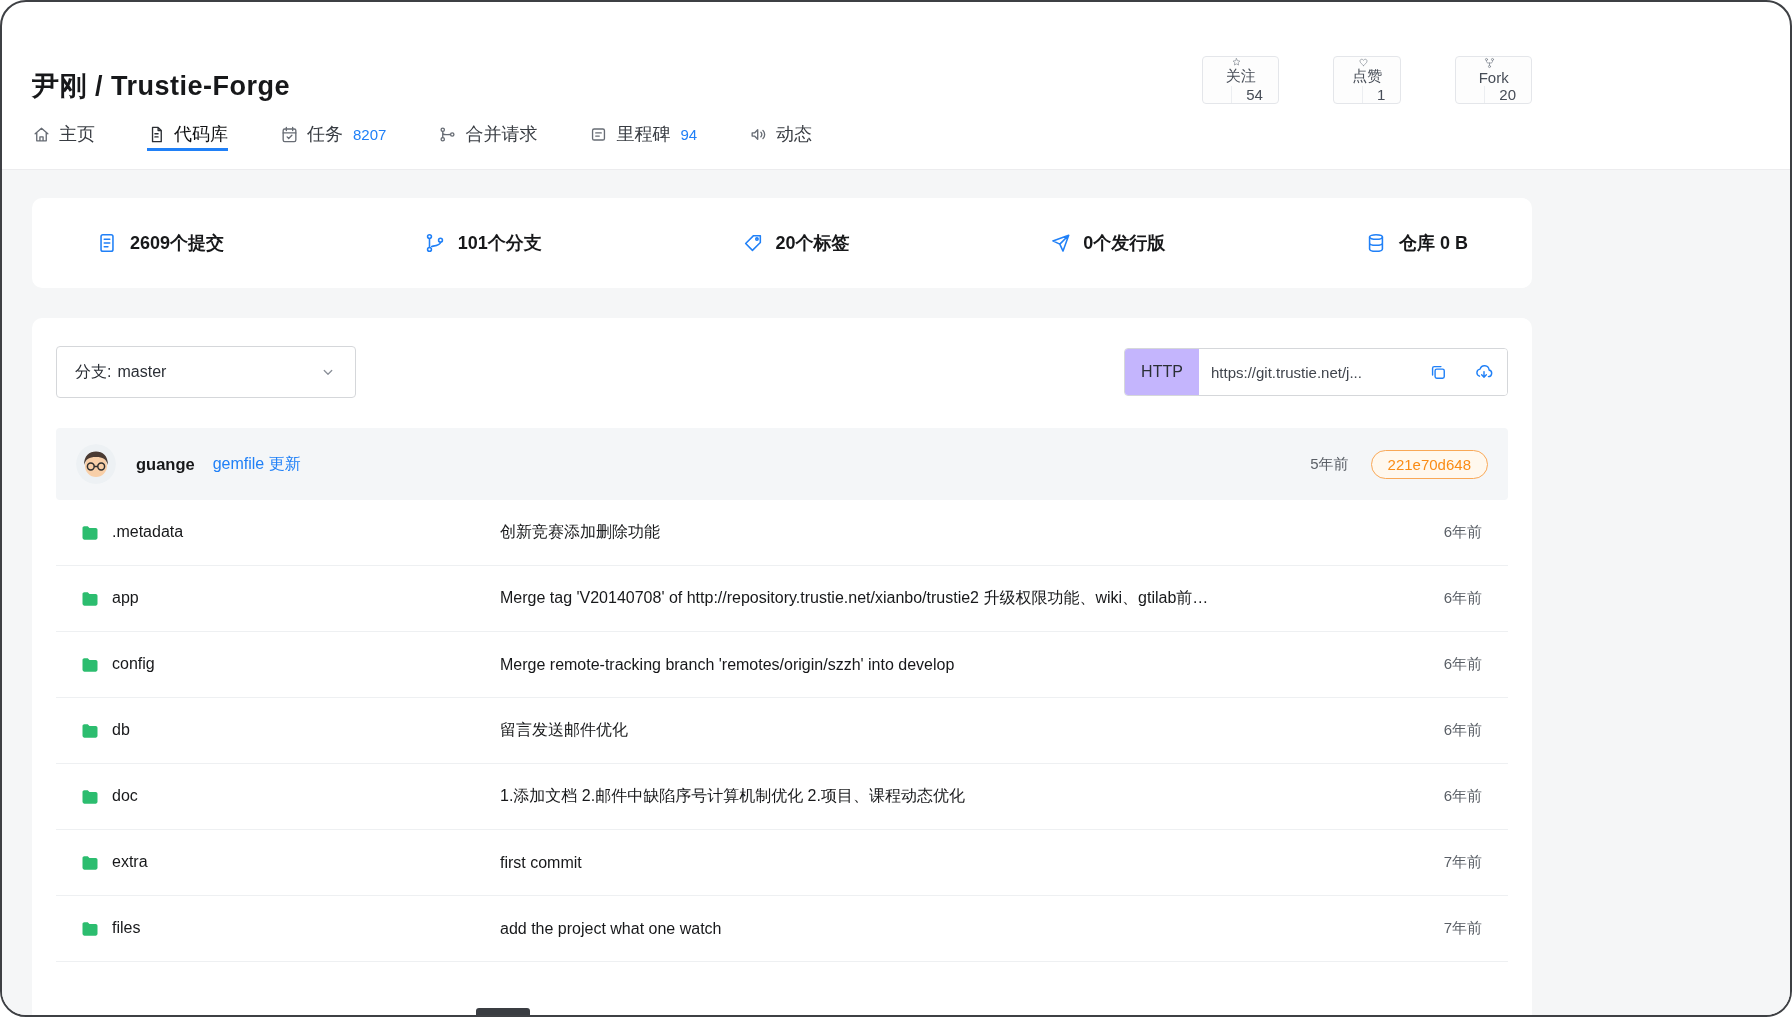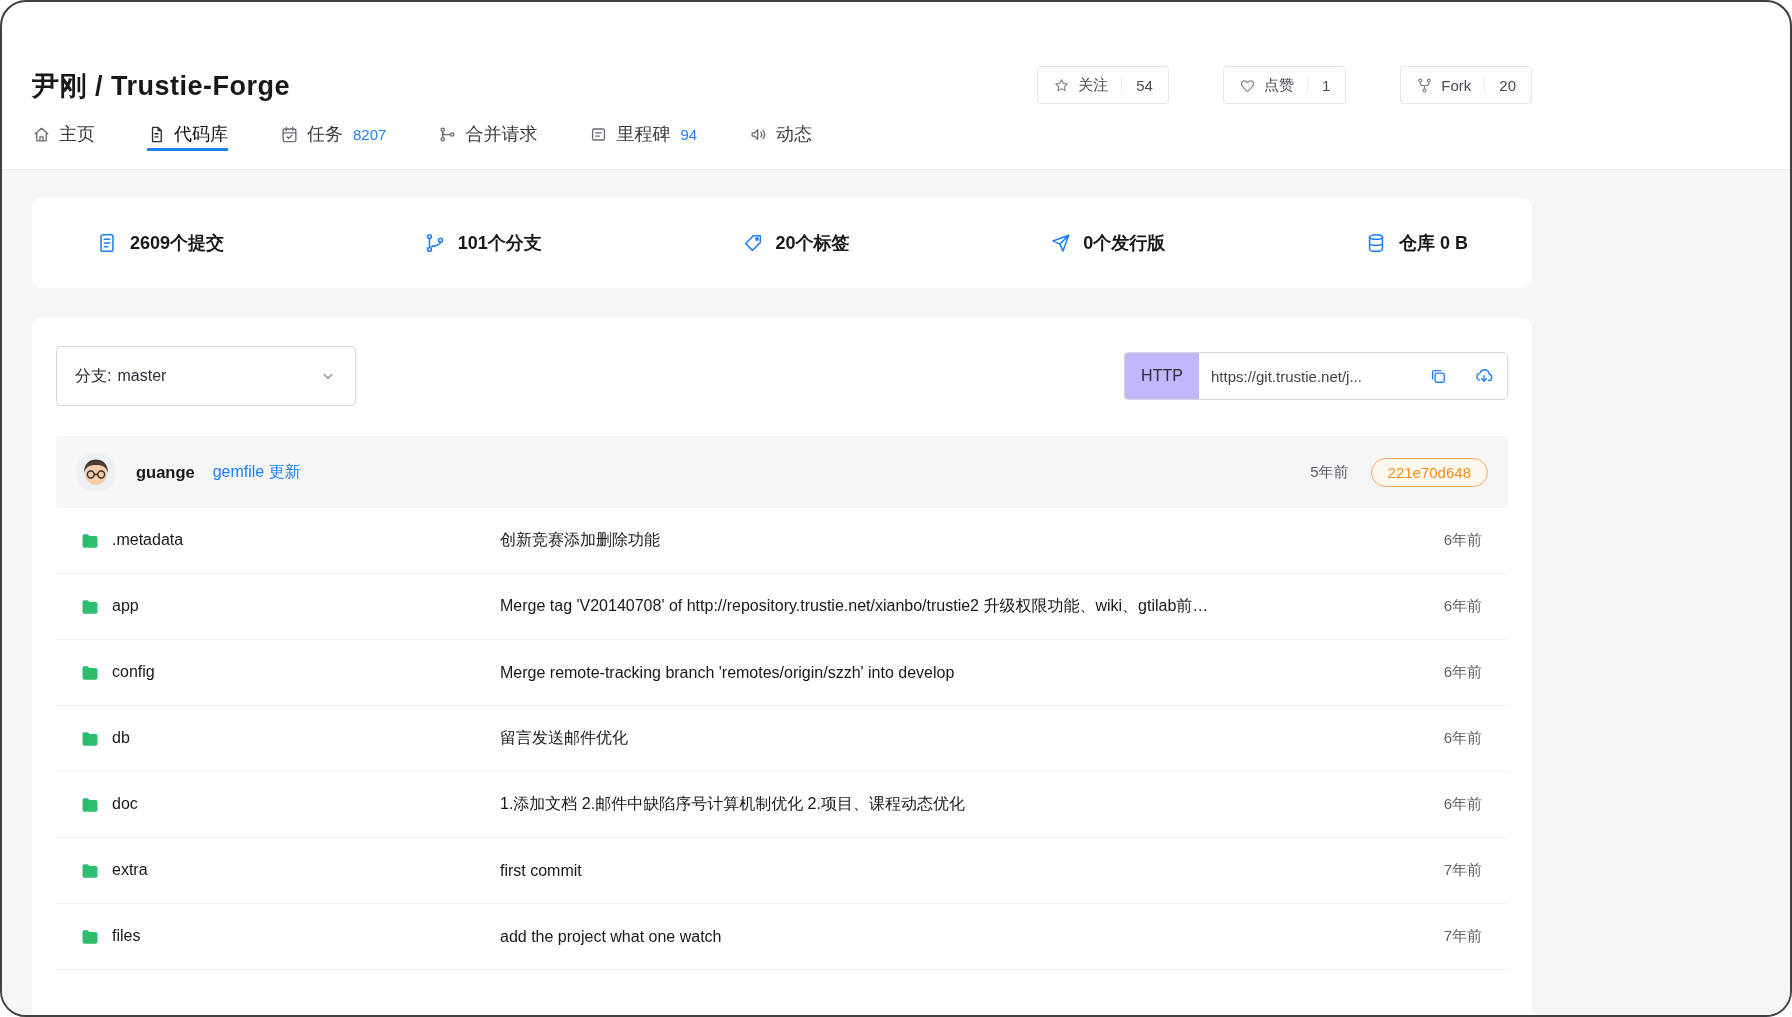--- a/index.html
+++ b/index.html
@@ -14,23 +14,23 @@
   .icon { fill:none; stroke:currentColor; stroke-width:1.7; stroke-linecap:round; stroke-linejoin:round; }
   .icon.md { width:20px; height:20px; }
   .icon.lg { width:22px; height:22px; }
   .icon.folder { fill:var(--green,#2cbd6f); stroke:none; width:20px; height:20px; }
 
   
   .header-inner { height:102px; display:flex; align-items:flex-end; justify-content:space-between; }
   .page-title { font-size:27px; font-weight:600; color:#17181a; letter-spacing:.5px; }
   .hdr-actions { display:flex; gap:54px; }
   .hbtn {
-    display:flex; align-items:center; height:38px; padding:0 15px;
+    display:flex; align-items:center; height:48px; padding:0 15px;
     background:#fdfdfd; border:1px solid #e4e6ea; border-radius:4px;
-    font-size:15px; color:#474d57; cursor:pointer; font-family:inherit;
+    font-size:15px; color:#474d57; cursor:pointer; font-family:inherit;flex-direction:column;
   }
   .hbtn .icon { width:17px; height:17px; color:#878d96; margin-right:8px; }
   .hbtn-count { margin-left:13px; padding-left:14px; border-left:1px solid #eceef1; color:#474d57; }
 
   
   .tabs-row { border-bottom:1px solid #ececee; }
   .tabs { display:flex; gap:52px; height:65px; align-items:center; }
   .tab {
     display:flex; align-items:center; gap:8px; font-size:18px; color:#383c42;
     border-bottom:3px solid transparent; cursor:pointer; padding-bottom:2px;
@@ -49,21 +49,21 @@
     align-items:center; justify-content:space-between; padding:0 64px; margin-bottom:30px;
   }
   .stat { display:flex; align-items:center; gap:12px; cursor:pointer; }
   .stat .icon { color:var(--accent,#2080f7); }
   .stat-label { font-size:18px; font-weight:600; color:#17181a; }
 
   
   .main-card { background:#fff; border-radius:10px; height:720px; overflow:hidden; }
   .repo-toolbar { display:flex; justify-content:space-between; align-items:center; padding:28px 24px 0 24px; }
   .branch-select {
-    width:300px; height:60px; border:1px solid #d5d7da; border-radius:4px;
+    width:300px; height:52px; border:1px solid #d5d7da; border-radius:4px;
     display:flex; align-items:center; padding:0 18px; cursor:pointer; background:#fff;
   }
   .branch-select .bl { font-size:16px; color:#2b2f36; }
   .branch-select .bv { font-size:16px; color:#2b2f36; margin-left:6px; }
   .branch-select .chev { margin-left:auto; color:#8a8f98; width:18px; height:18px; }
 
   .clone-group { display:flex; height:48px; border:1px solid #d5d7da; border-radius:4px; overflow:hidden; background:#fff; }
   .clone-seg { display:flex; align-items:center; justify-content:center; border-left:1px solid #d5d7da; }
   .clone-seg:first-child { border-left:none; }
   .proto-btn { width:74px; font-size:16px; color:#2b2f36; background:#c4b5fd; border:none; border-left:none; cursor:pointer; font-family:inherit; }

